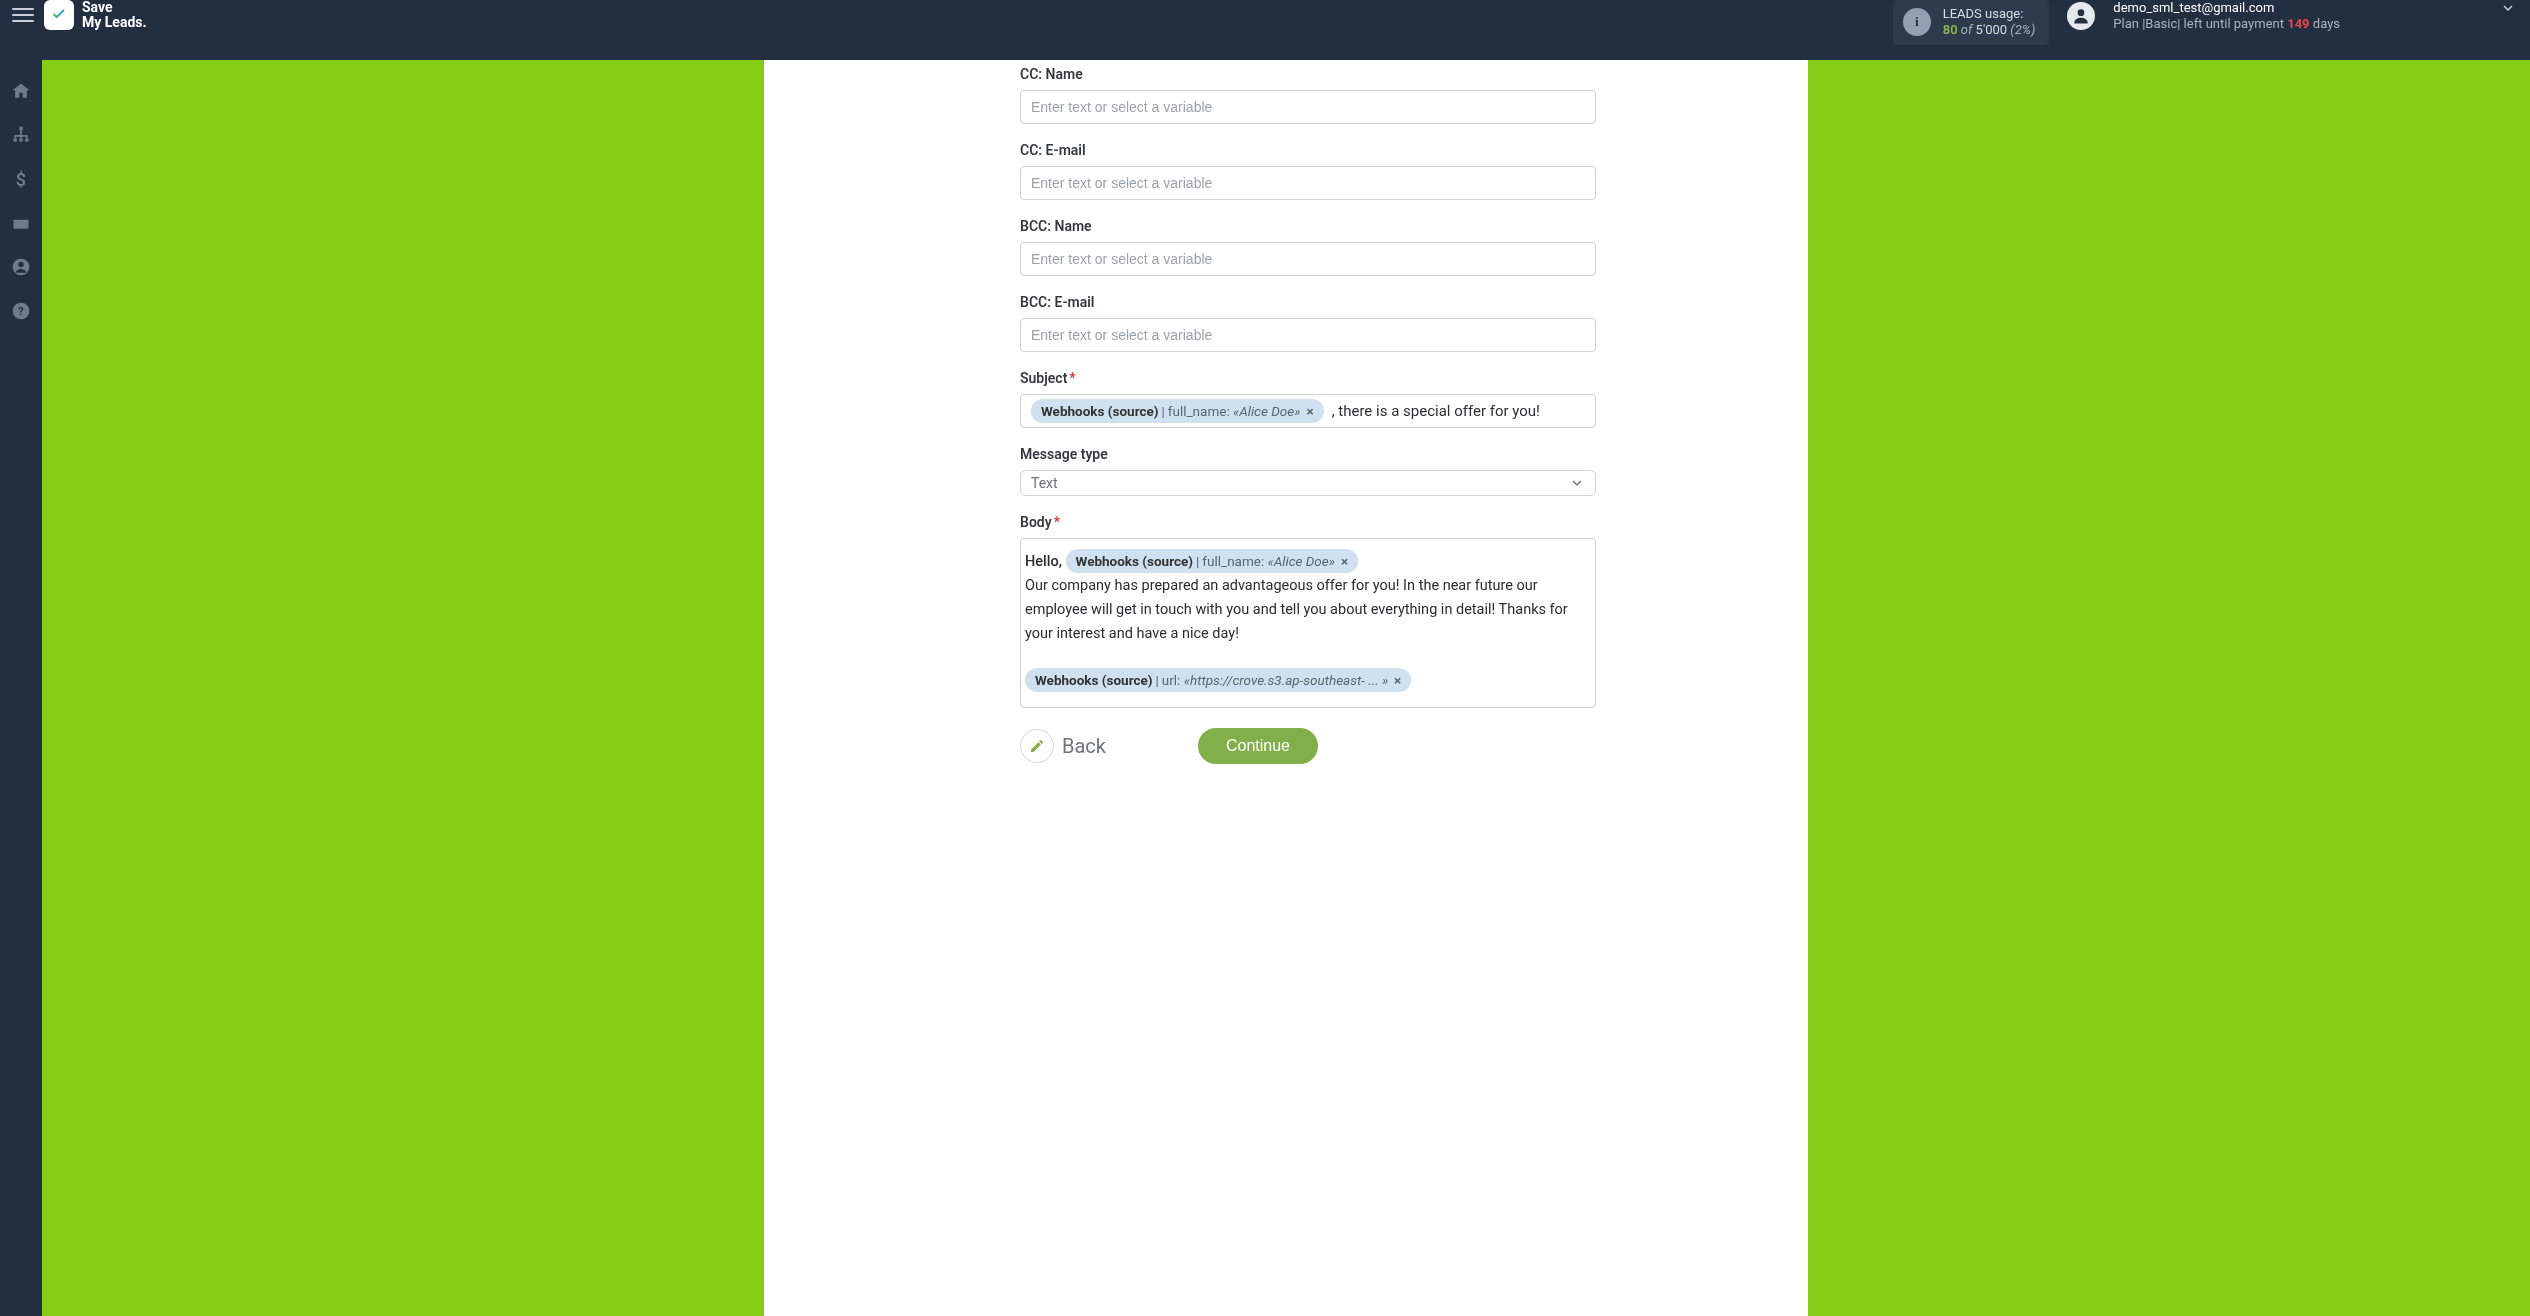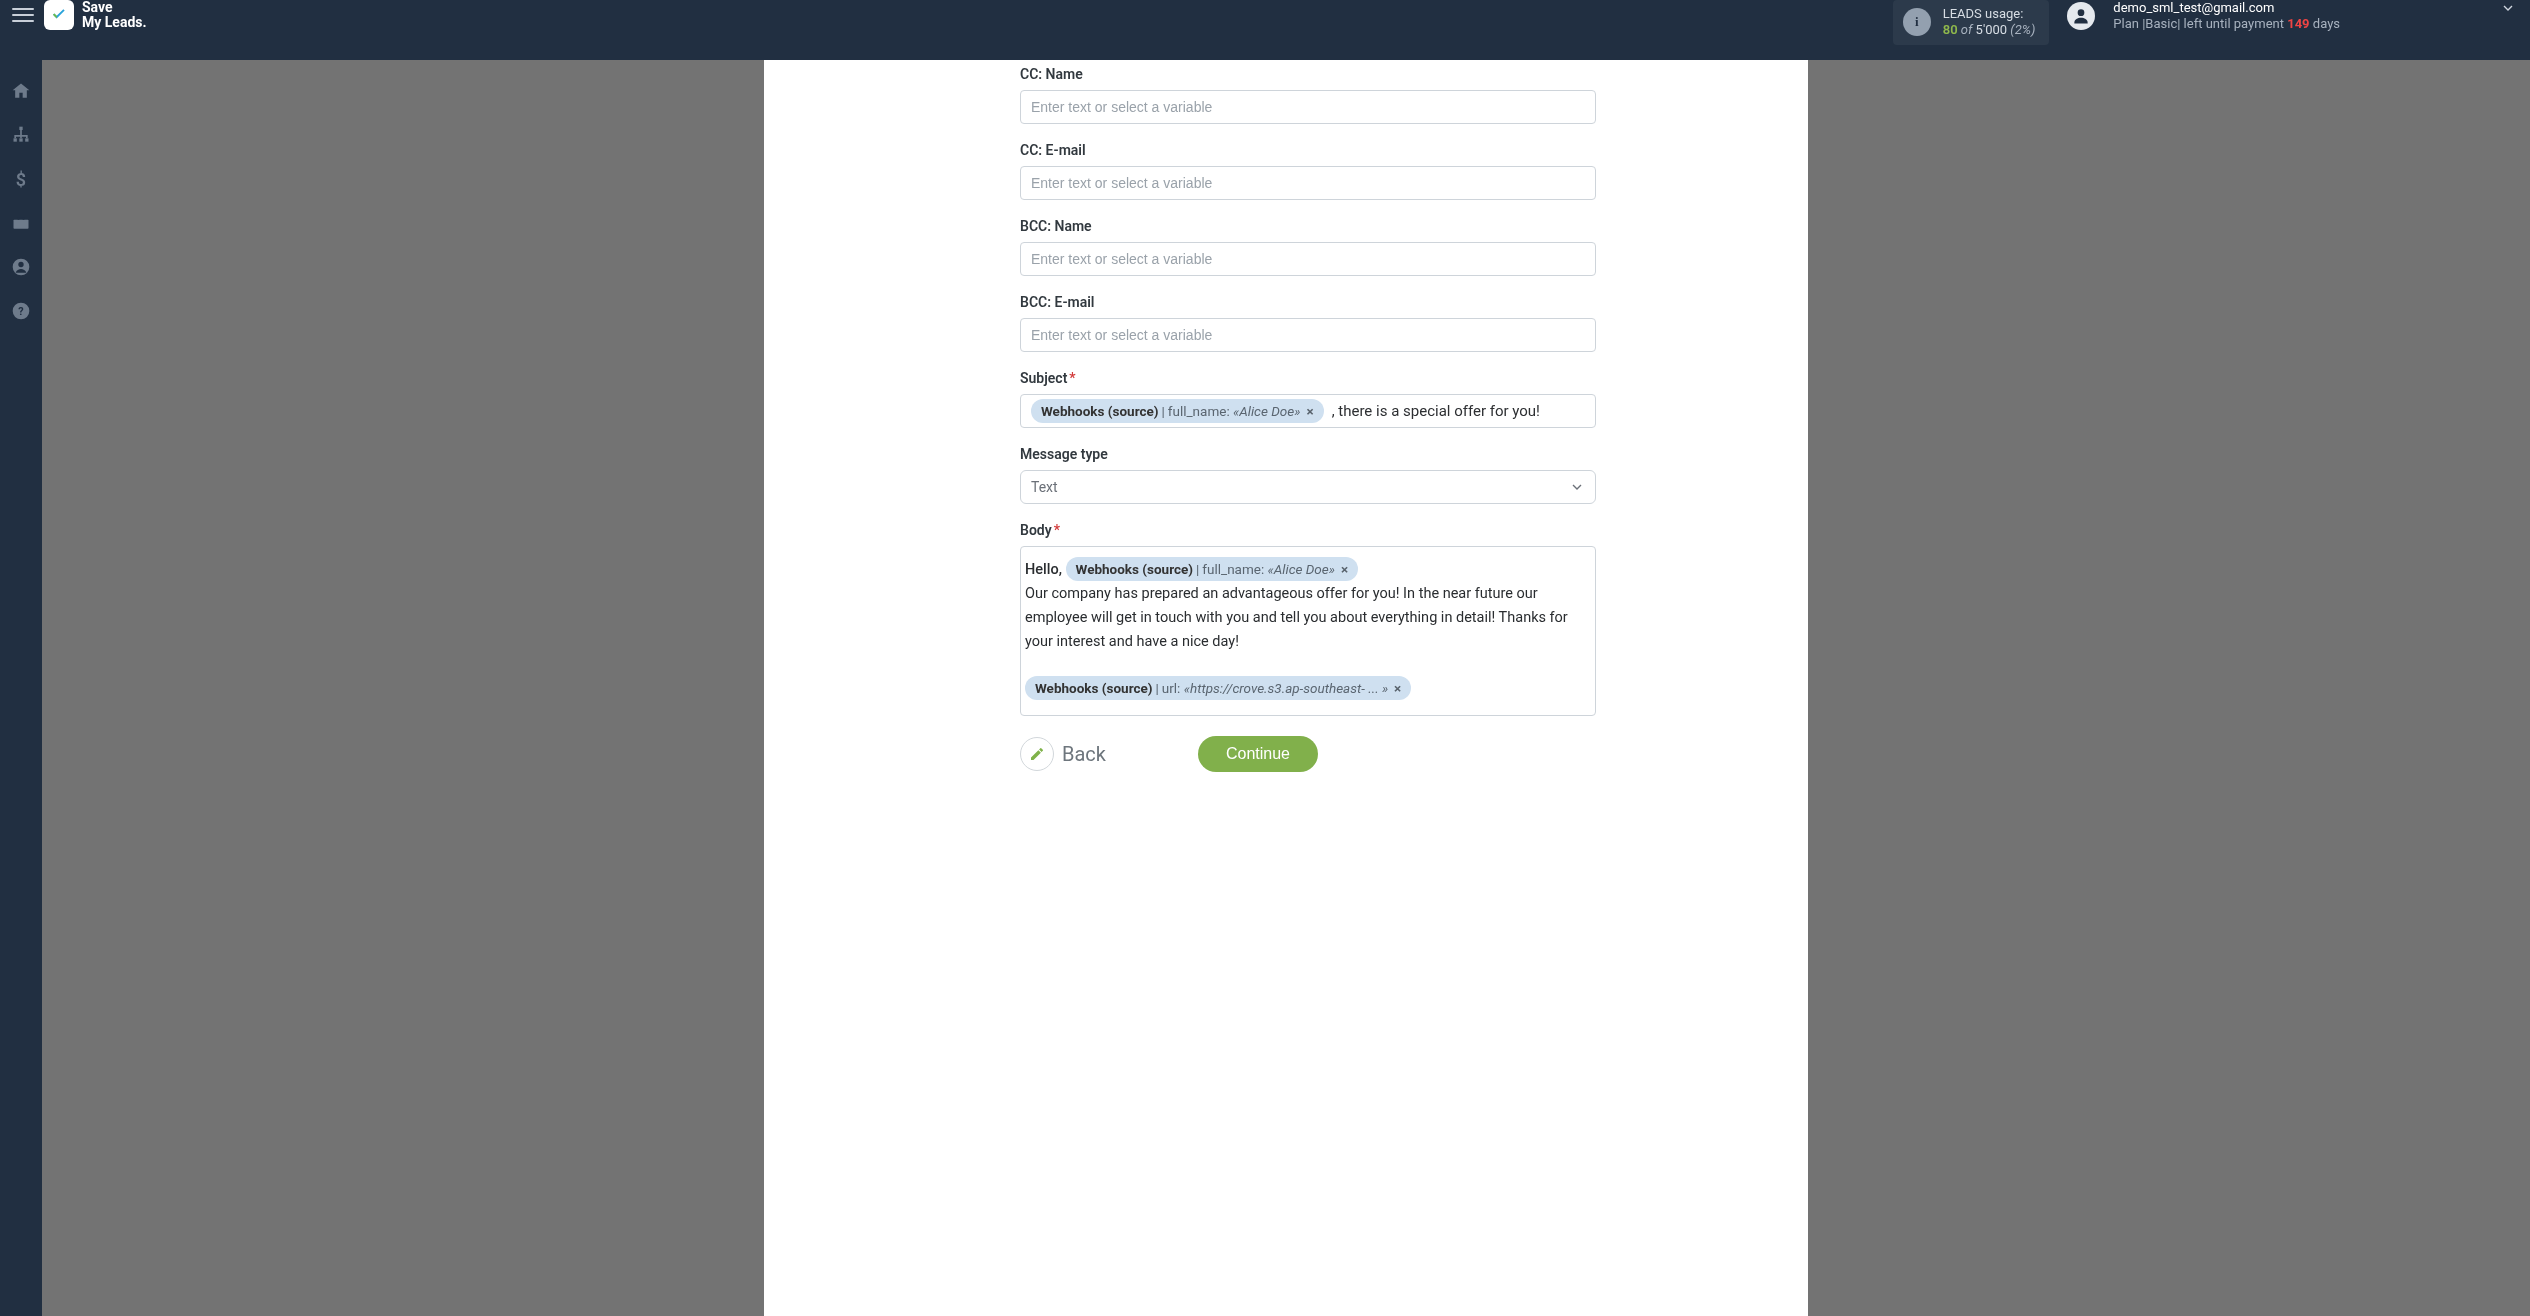--- a/index.html
+++ b/index.html
@@ -96,21 +96,21 @@
     display: flex; align-items: center; justify-content: center;
     cursor: pointer;
   }
   .rail-item svg { width: 20px; height: 20px; fill: currentColor; }
   .rail-item.dollar { font-size: 18px; font-weight: 600; }
 
   
   .page {
     position: absolute; top: 52px; left: 42px; right: 0; bottom: 0;
     overflow: auto;
-    background: #737373;
+    background: #84cc16;
   }
   .card {
     background: #fff;
     margin: 0 auto;
     width: 1044px;
     min-height: 100%;
     padding: 14px 0 34px;
   }
   .form-area {
     width: 576px;
@@ -137,21 +137,21 @@
   }
   input.text-input {
     width: 100%; height: 34px;
     border: 1px solid #ced4da; border-radius: 4px;
     padding: 0 10px; font-size: 14px; color: #333;
   }
   input.text-input::placeholder { color: #9aa2aa; }
 
   .select-like {
     position: relative;
-    width: 100%; height: 34px;
+    width: 100%; height: 26px;
     border: 1px solid #ced4da; border-radius: 6px;
     padding: 0 50px 0 10px;
     display: flex; align-items: center;
     color: #6b7078;
     cursor: pointer;
     background: #fff;
   }
   .select-caret {
     position: absolute; right: 10px; top: 50%; transform: translateY(-50%);
     color: #6b7078;

